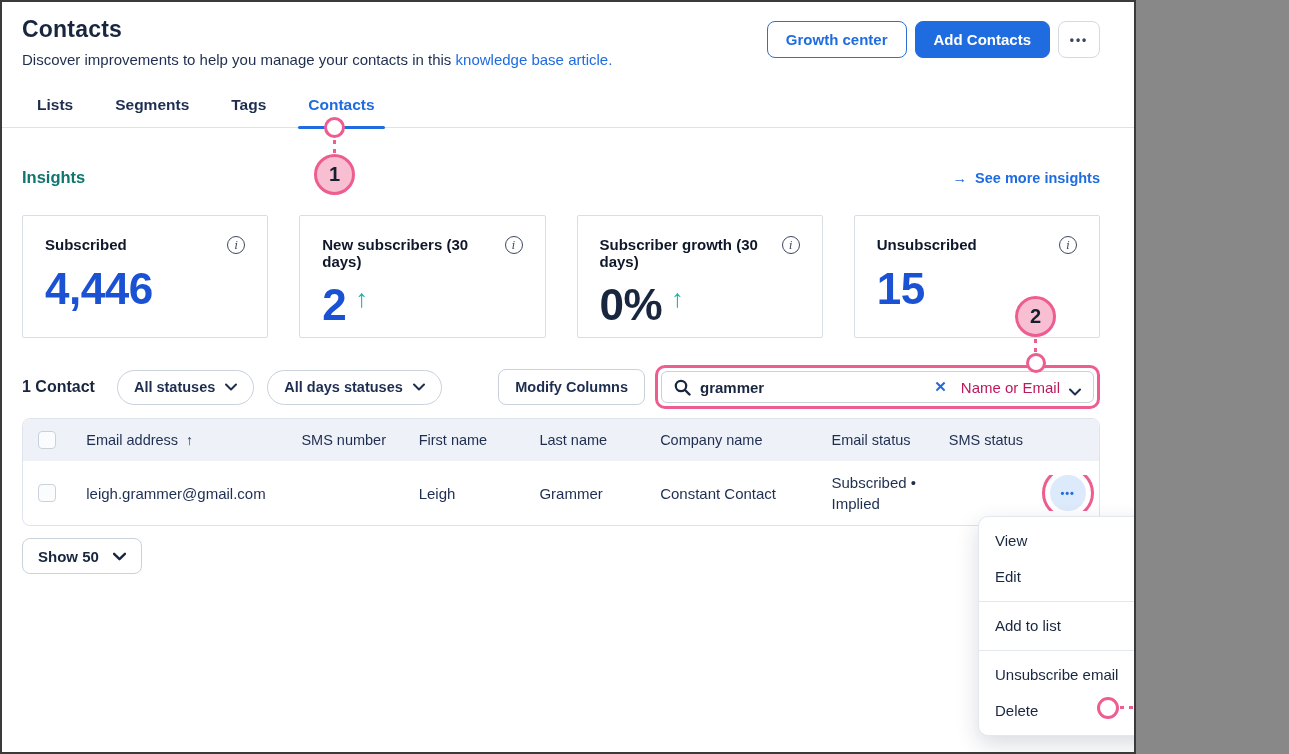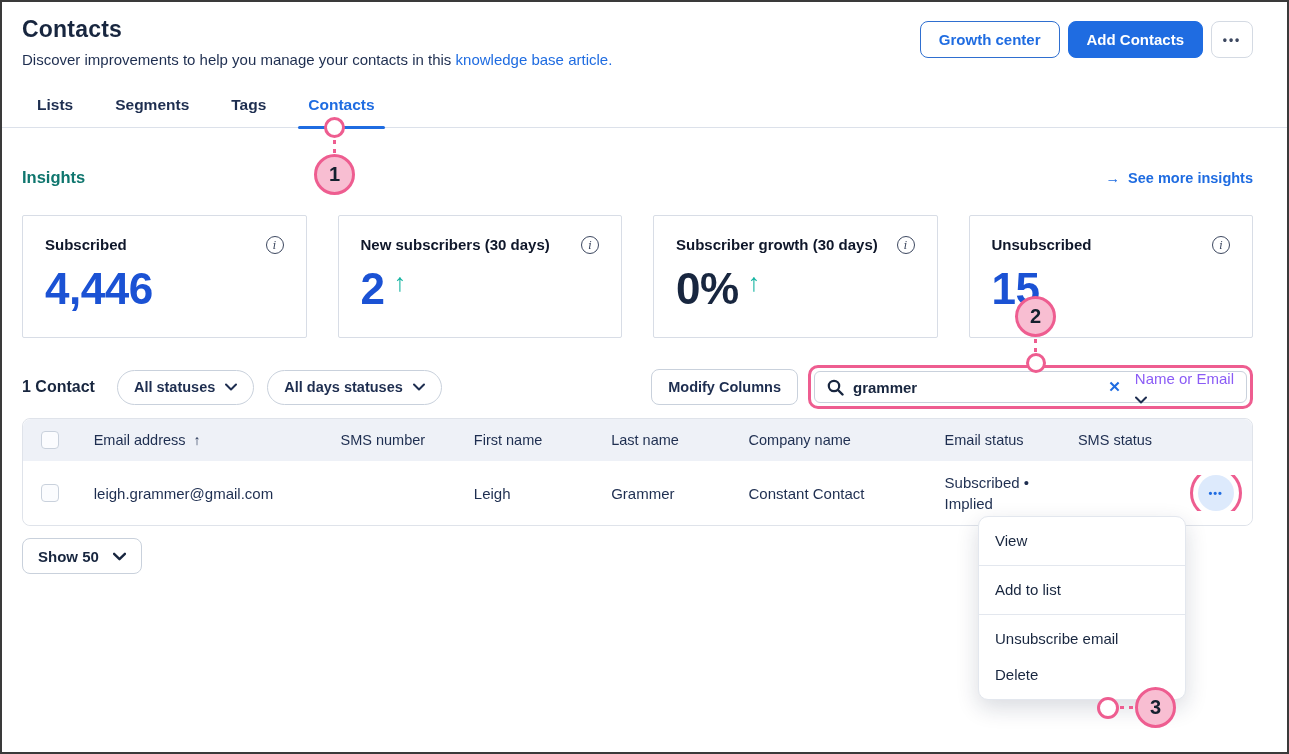--- a/index.html
+++ b/index.html
@@ -1,19 +1,19 @@
 <!DOCTYPE html>
 <html><head>
 <meta charset="utf-8">
 <style>
   * { box-sizing: border-box; margin: 0; padding: 0; }
   html,body { background:#888; }
   #app {
     position: relative;
-    width: 1289px; height: 754px;
+    width: 1136px; height: 754px;
     background: #ffffff;
     border: 2px solid #3a3a3a;
     font-family: "Liberation Sans", sans-serif;
     color: #1e2e50;
     overflow: hidden;
   }
   
   .topbar { display:flex; justify-content:space-between; padding:14px 34px 0 20px; }
   .page-title { font-size:23px; font-weight:700; color:#18263f; letter-spacing:.2px; }
   .page-sub { margin-top:8px; font-size:15px; color:#1e2e50; }
@@ -56,21 +56,21 @@
           font-family:"Liberation Sans",sans-serif; }
   .filter-right { margin-left:auto; display:flex; align-items:center; gap:10px; }
   .btn-modify { background:#fff; border:1px solid #c9d1dc; color:#1e2e50; font-weight:600; font-size:14.5px;
                 height:36px; border-radius:8px; padding:0 16px;margin-left:36px; }
   .search-annotated { border:3px solid #ee5d90; border-radius:10px; padding:3px; background:#fff; }
   .search-box { display:flex; align-items:center; width:433px; height:32px; border:1px solid #c9d1dc;
                 border-radius:6px; padding:0 12px; background:#fff; }
   .search-box input { border:none; outline:none; flex:1; font-size:15px; font-weight:700; color:#18263f;
                       margin-left:9px; font-family:"Liberation Sans",sans-serif; background:transparent; }
   .clear-x { color:#1f6ce1; font-size:15px; font-weight:700; cursor:pointer; margin-right:14px; }
-  .scope { display:flex; align-items:flex-start; gap:9px; font-size:15px; color:#8b5cf6; cursor:pointer;flex-direction:column; }
+  .scope { display:flex; align-items:flex-end; gap:9px; font-size:15px; color:#be185d; cursor:pointer; }
   
   .table { margin:9px 34px 0 20px; border:1px solid #dfe3ea; border-radius:8px; overflow:visible; }
   .thead { display:flex; align-items:center; height:42px; background:#eef1f7; border-radius:8px 8px 0 0;
            font-size:14.5px; color:#1e2e50; }
   .trow  { display:flex; align-items:center; height:64px; background:#fff; border-radius:0 0 8px 8px; font-size:15px; }
   .cell { padding-left:16px; overflow:hidden; white-space:nowrap; }
   .c-check { width:55px; display:flex; justify-content:center; padding-left:0; }
   .c-email { width:248px; } .c-sms { width:134px; } .c-first { width:138px; } .c-last { width:138px; }
   .c-company { width:197px; } .c-estatus { width:134px; } .c-sstatus { width:118px; }
   .c-actions { width:73px; display:flex; justify-content:center; padding-left:0; }
@@ -258,20 +258,21 @@
       <span>Show 50</span>
       <svg width="13" height="9" viewBox="0 0 12 8">
           <path d="M1 1.5 L6 6.5 L11 1.5" fill="none" stroke="#18263f" stroke-width="2.2" stroke-linecap="round" stroke-linejoin="round"></path>
         </svg>
     </button>
   </div>
 
   <div class="context-menu">
     <div class="menu-group">
       <div class="menu-item">View</div>
+      <div class="menu-item">Edit</div>
     </div>
     <div class="menu-group">
       <div class="menu-item">Add to list</div>
     </div>
     <div class="menu-group">
       <div class="menu-item">Unsubscribe email</div>
       <div class="menu-item">Delete</div>
     </div>
   </div>
 

